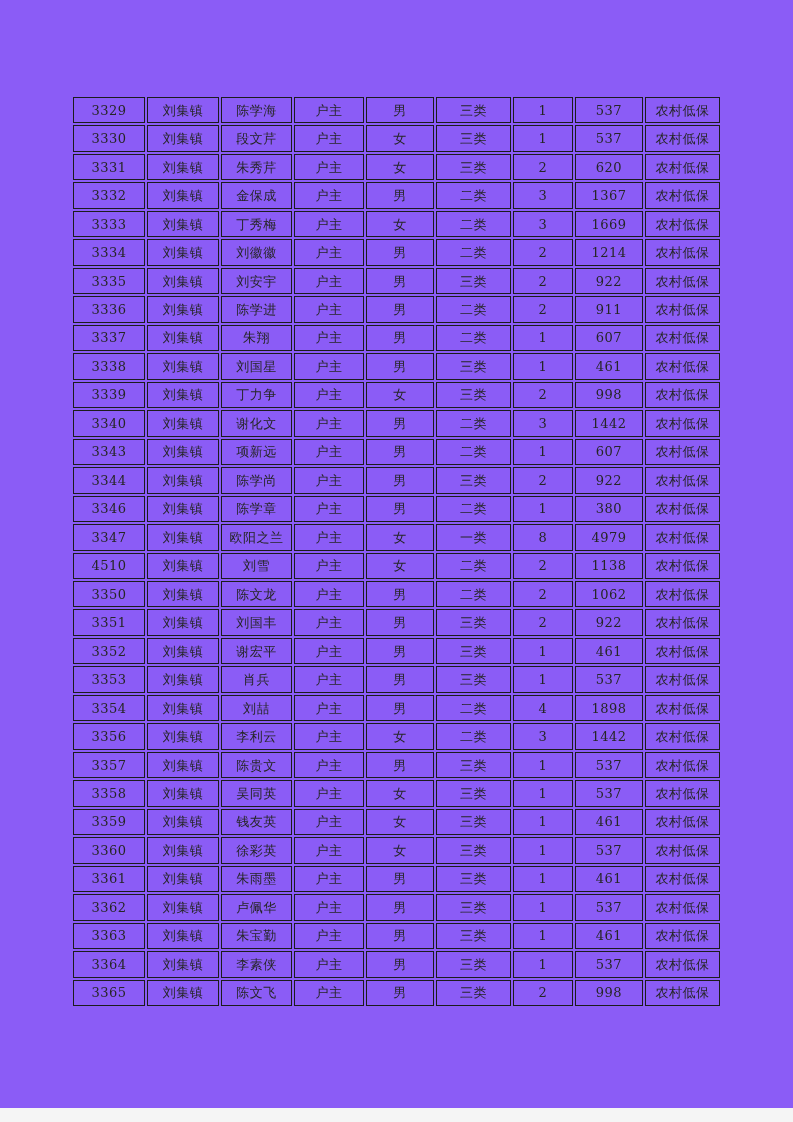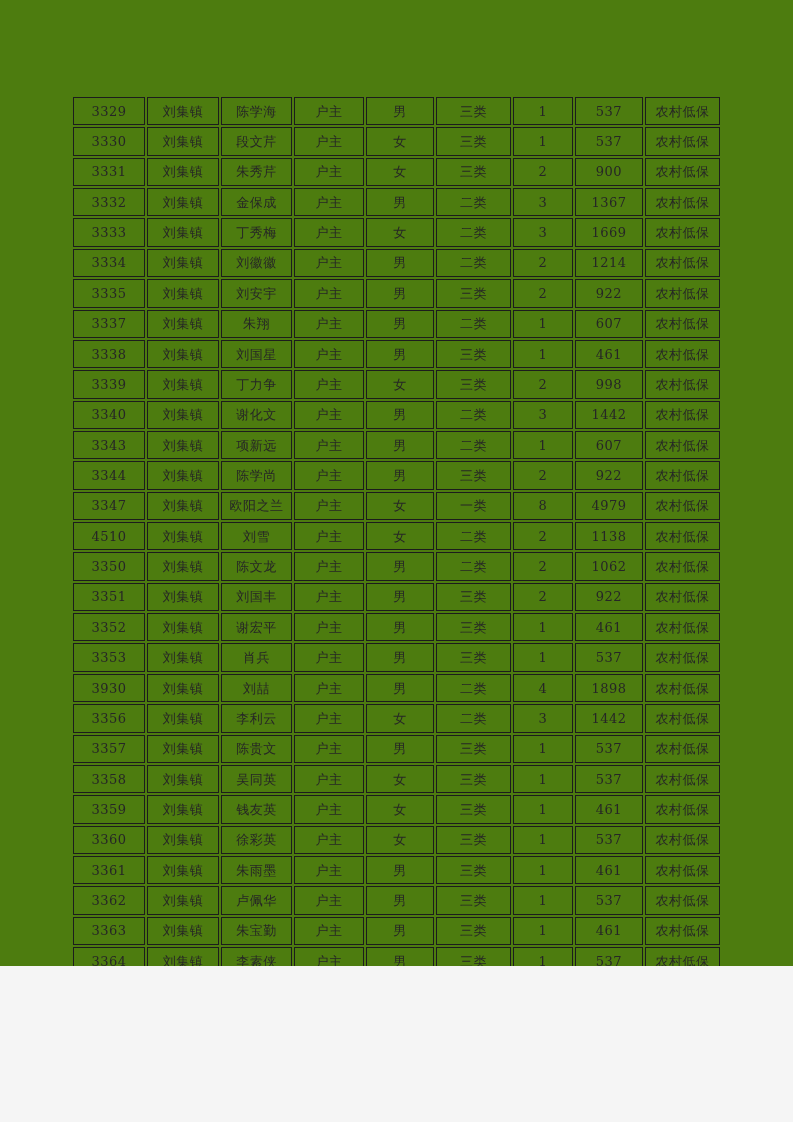--- a/index.html
+++ b/index.html
@@ -8,22 +8,22 @@
   }
   body {
     width: 793px;
     height: 1122px;
     background: #f5f5f5;
     font-family: "DejaVu Serif", "Liberation Serif", serif;
   }
   .page {
     position: relative;
     width: 793px;
-    height: 966px;
-    background: #4d7c0f;
+    height: 1108px;
+    background: #8b5cf6;
     overflow: hidden;
   }
   table.welfare-table {
     position: absolute;
     left: 71px;
     top: 95px;
     width: 633px;
     height: 913px;
     border-collapse: separate;
     border-spacing: 2px;
@@ -91,21 +91,21 @@
     <td>农村低保</td>
   </tr>
         <tr>
     <td>3331</td>
     <td>刘集镇</td>
     <td>朱秀芹</td>
     <td>户主</td>
     <td>女</td>
     <td>三类</td>
     <td>2</td>
-    <td>900</td>
+    <td>620</td>
     <td>农村低保</td>
   </tr>
         <tr>
     <td>3332</td>
     <td>刘集镇</td>
     <td>金保成</td>
     <td>户主</td>
     <td>男</td>
     <td>二类</td>
     <td>3</td>
@@ -139,20 +139,31 @@
     <td>刘集镇</td>
     <td>刘安宇</td>
     <td>户主</td>
     <td>男</td>
     <td>三类</td>
     <td>2</td>
     <td>922</td>
     <td>农村低保</td>
   </tr>
         <tr>
+    <td>3336</td>
+    <td>刘集镇</td>
+    <td>陈学进</td>
+    <td>户主</td>
+    <td>男</td>
+    <td>二类</td>
+    <td>2</td>
+    <td>911</td>
+    <td>农村低保</td>
+  </tr>
+        <tr>
     <td>3337</td>
     <td>刘集镇</td>
     <td>朱翔</td>
     <td>户主</td>
     <td>男</td>
     <td>二类</td>
     <td>1</td>
     <td>607</td>
     <td>农村低保</td>
   </tr>
@@ -202,20 +213,31 @@
   </tr>
         <tr>
     <td>3344</td>
     <td>刘集镇</td>
     <td>陈学尚</td>
     <td>户主</td>
     <td>男</td>
     <td>三类</td>
     <td>2</td>
     <td>922</td>
+    <td>农村低保</td>
+  </tr>
+        <tr>
+    <td>3346</td>
+    <td>刘集镇</td>
+    <td>陈学章</td>
+    <td>户主</td>
+    <td>男</td>
+    <td>二类</td>
+    <td>1</td>
+    <td>380</td>
     <td>农村低保</td>
   </tr>
         <tr>
     <td>3347</td>
     <td>刘集镇</td>
     <td>欧阳之兰</td>
     <td>户主</td>
     <td>女</td>
     <td>一类</td>
     <td>8</td>
@@ -271,21 +293,21 @@
     <td>刘集镇</td>
     <td>肖兵</td>
     <td>户主</td>
     <td>男</td>
     <td>三类</td>
     <td>1</td>
     <td>537</td>
     <td>农村低保</td>
   </tr>
         <tr>
-    <td>3930</td>
+    <td>3354</td>
     <td>刘集镇</td>
     <td>刘喆</td>
     <td>户主</td>
     <td>男</td>
     <td>二类</td>
     <td>4</td>
     <td>1898</td>
     <td>农村低保</td>
   </tr>
         <tr>

